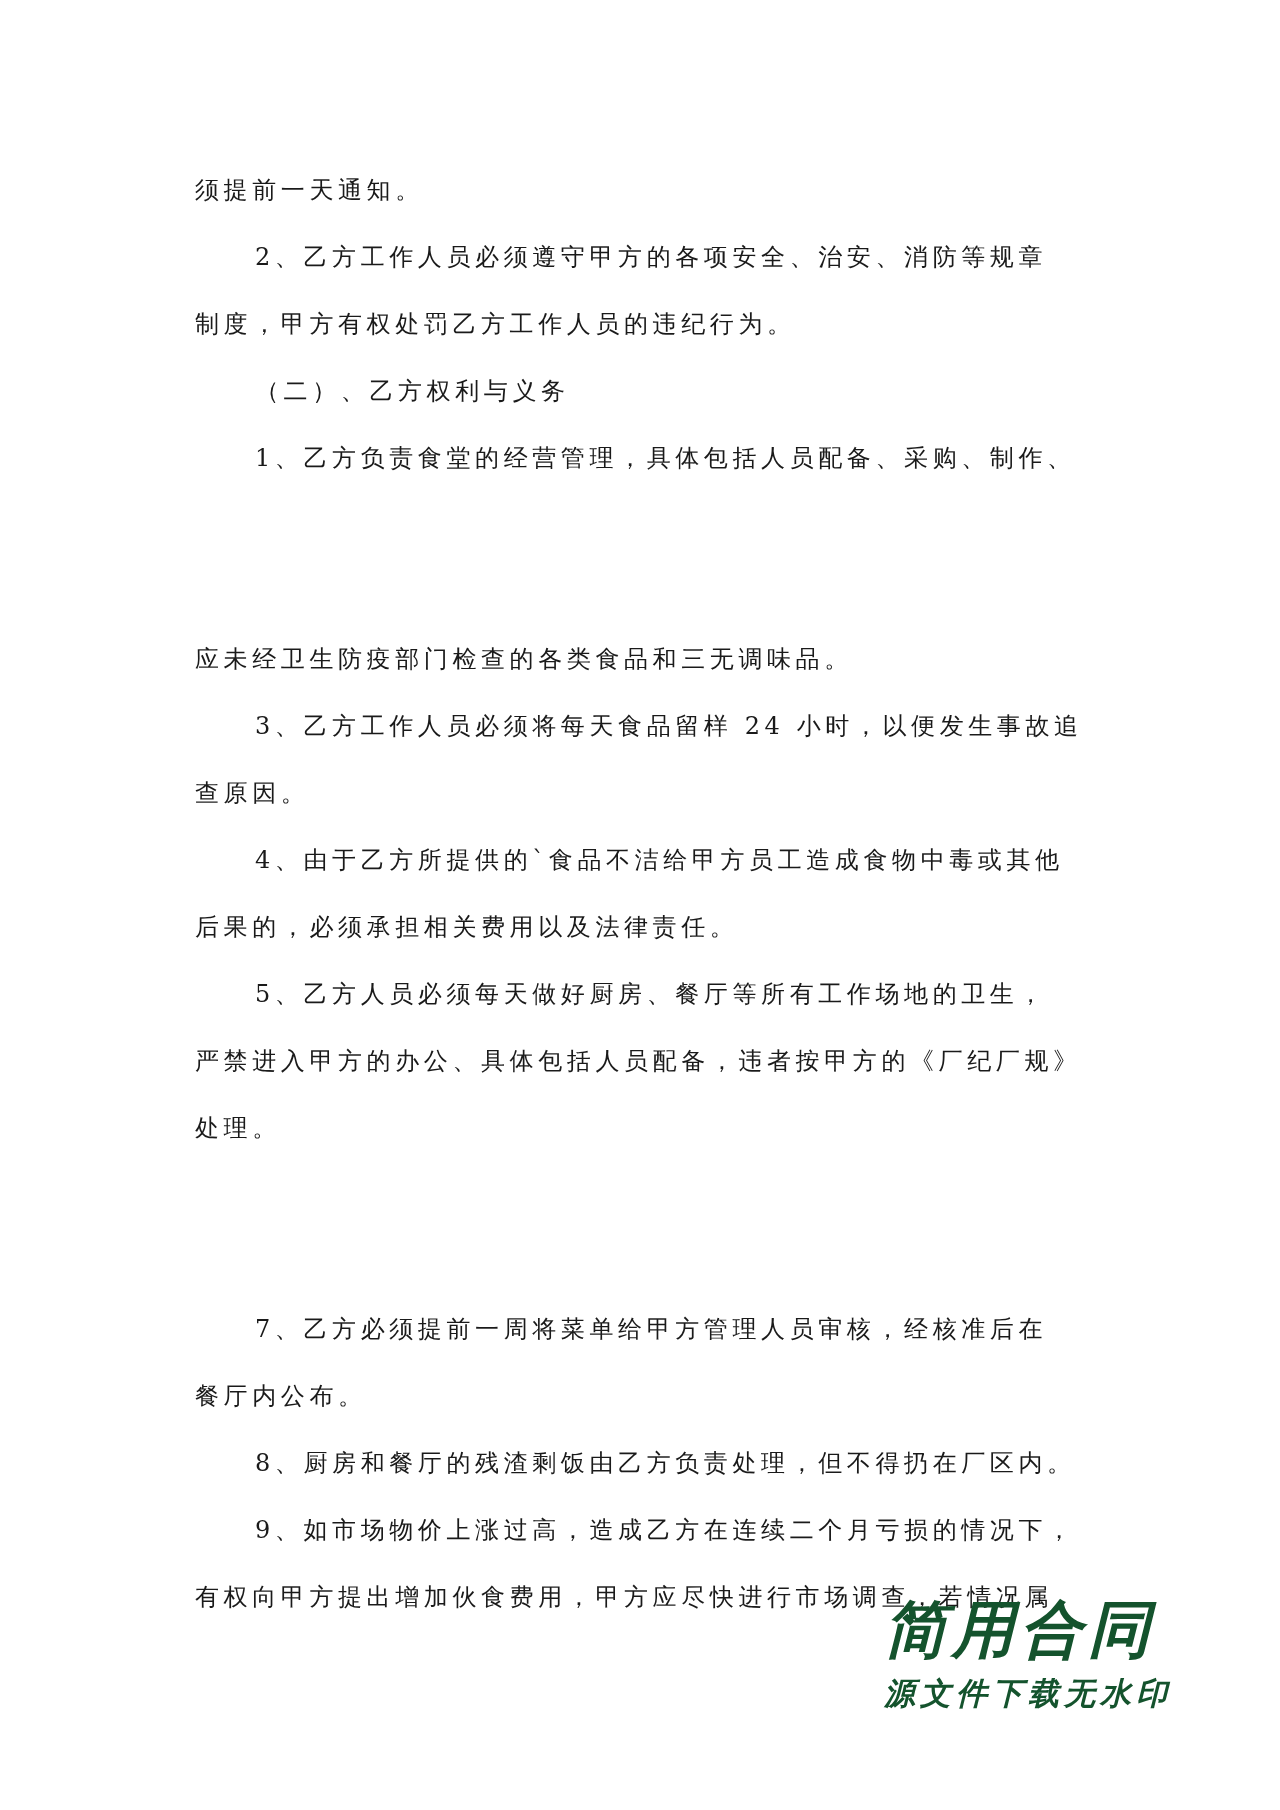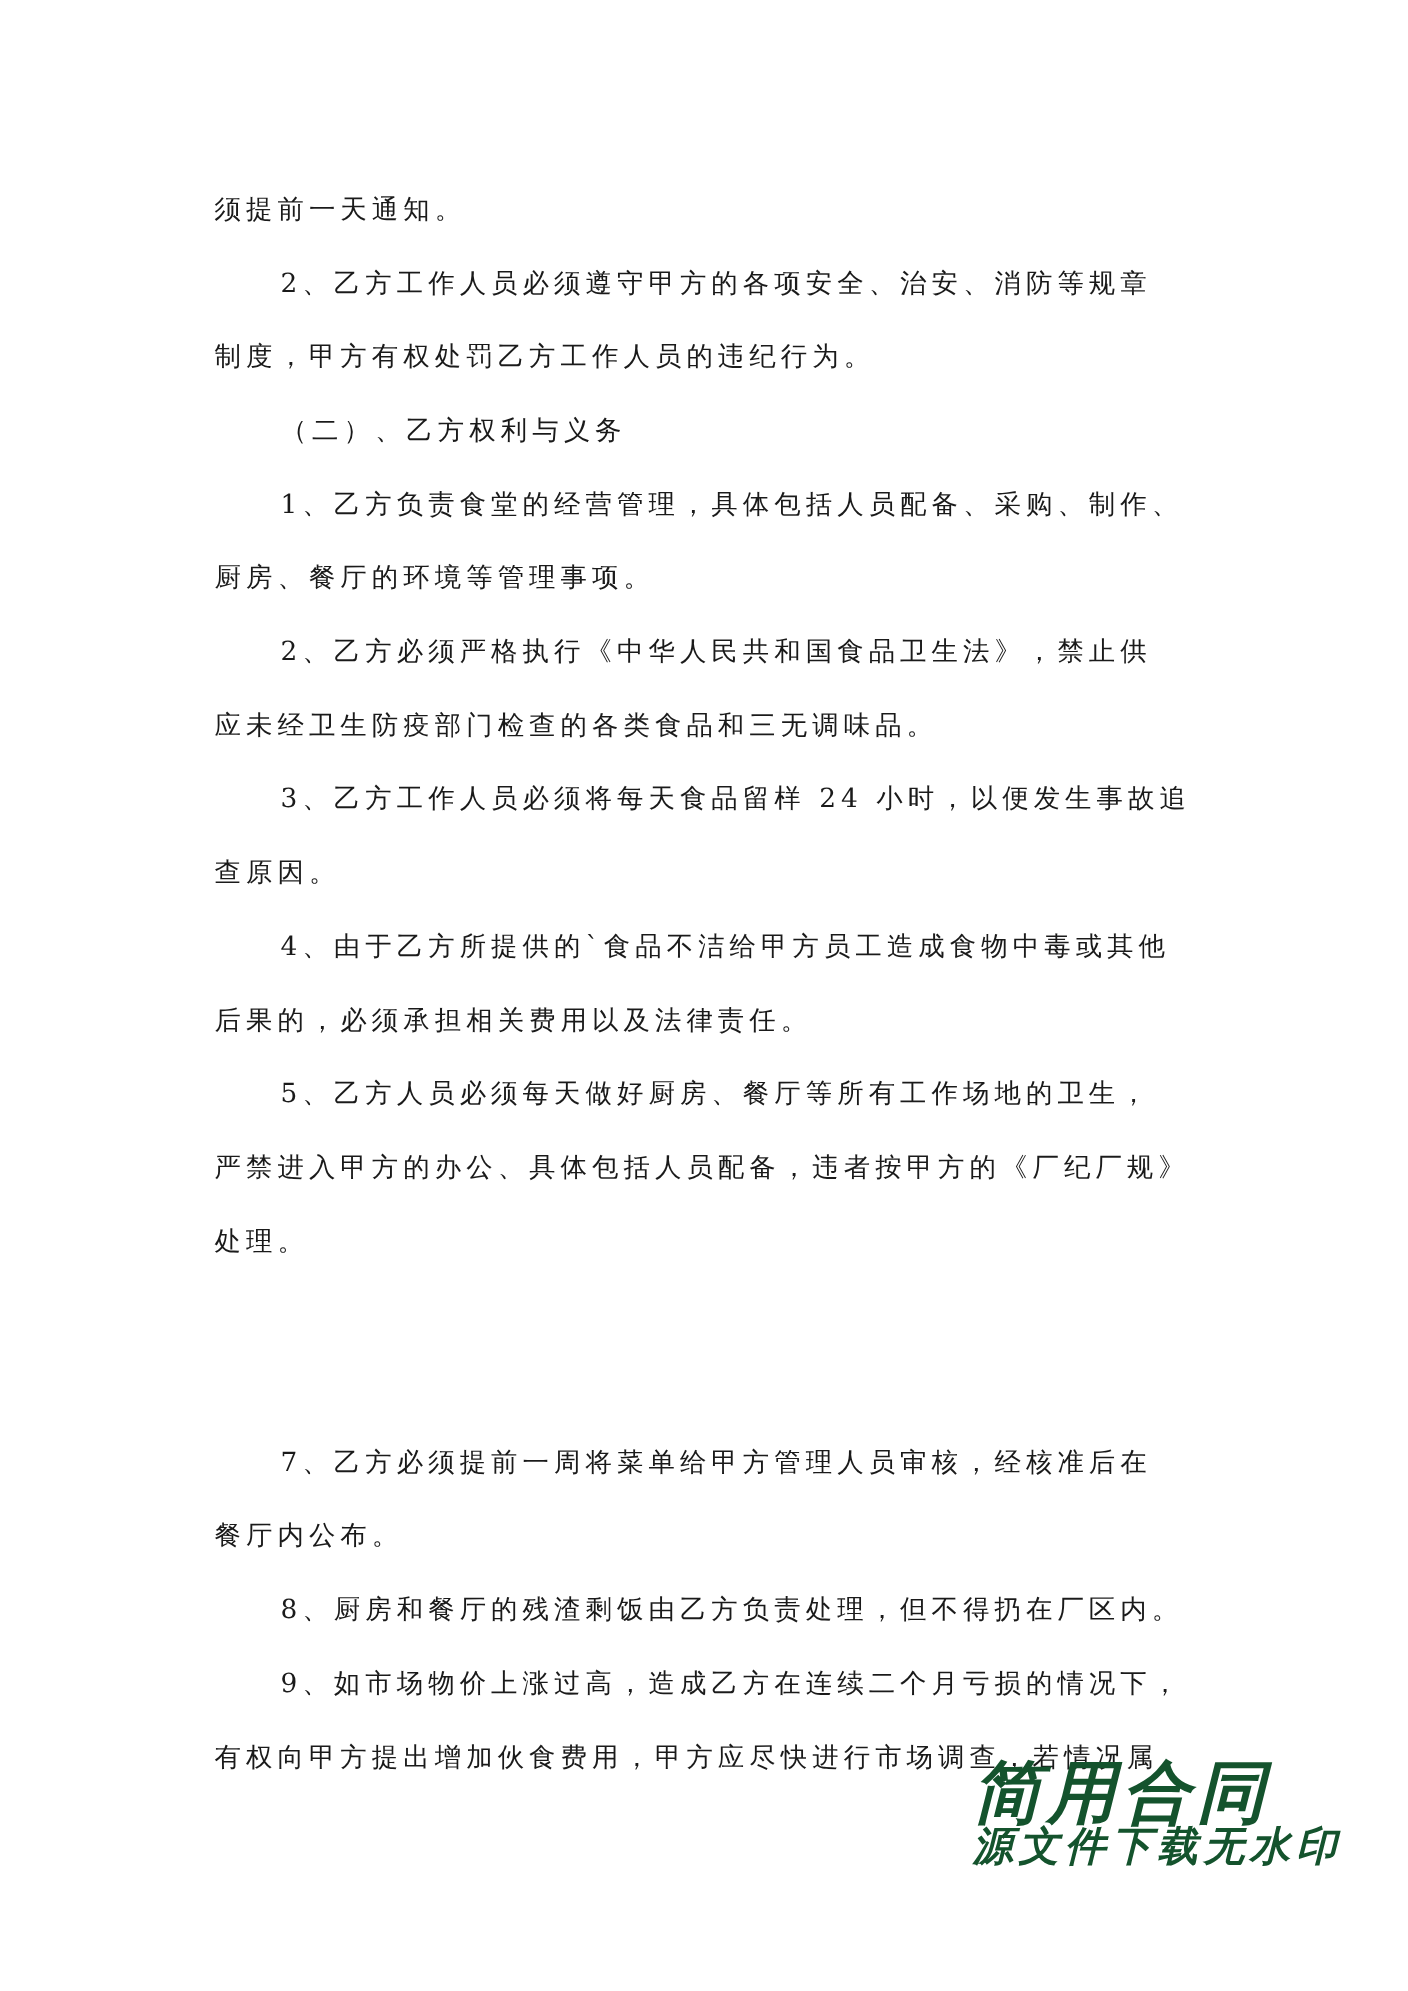--- a/index.html
+++ b/index.html
@@ -44,37 +44,36 @@
       pointer-events: none;
       user-select: none;
     }
     .wm-title {
       font-size: 62px;
       line-height: 64px;
       letter-spacing: 6px;
       white-space: nowrap;
     }
     .wm-sub {
-      font-size: 37px;
+      margin-top: 14px;
+      font-size: 31px;
       line-height: 34px;
       letter-spacing: 5px;
       white-space: nowrap;
     }
   </style>
 </head>
 <body>
 
 <div class="page">
   <div class="line" style="top:173px">须提前一天通知。</div>
   <div class="line indent" style="top:240px">2、乙方工作人员必须遵守甲方的各项安全、治安、消防等规章</div>
   <div class="line" style="top:307px">制度，甲方有权处罚乙方工作人员的违纪行为。</div>
   <div class="line indent" style="top:374px">（二）、乙方权利与义务</div>
   <div class="line indent" style="top:441px">1、乙方负责食堂的经营管理，具体包括人员配备、采购、制作、</div>
-  <div class="line" style="top:508px">厨房、餐厅的环境等管理事项。</div>
-  <div class="line indent" style="top:575px">2、乙方必须严格执行《中华人民共和国食品卫生法》，禁止供</div>
   <div class="line" style="top:642px">应未经卫生防疫部门检查的各类食品和三无调味品。</div>
   <div class="line indent" style="top:709px">3、乙方工作人员必须将每天食品留样 24 小时，以便发生事故追</div>
   <div class="line" style="top:776px">查原因。</div>
   <div class="line indent" style="top:843px">4、由于乙方所提供的`食品不洁给甲方员工造成食物中毒或其他</div>
   <div class="line" style="top:910px">后果的，必须承担相关费用以及法律责任。</div>
   <div class="line indent" style="top:977px">5、乙方人员必须每天做好厨房、餐厅等所有工作场地的卫生，</div>
   <div class="line" style="top:1044px">严禁进入甲方的办公、具体包括人员配备，违者按甲方的《厂纪厂规》</div>
   <div class="line" style="top:1111px">处理。</div>
   <div class="line indent" style="top:1312px">7、乙方必须提前一周将菜单给甲方管理人员审核，经核准后在</div>
   <div class="line" style="top:1379px">餐厅内公布。</div>

